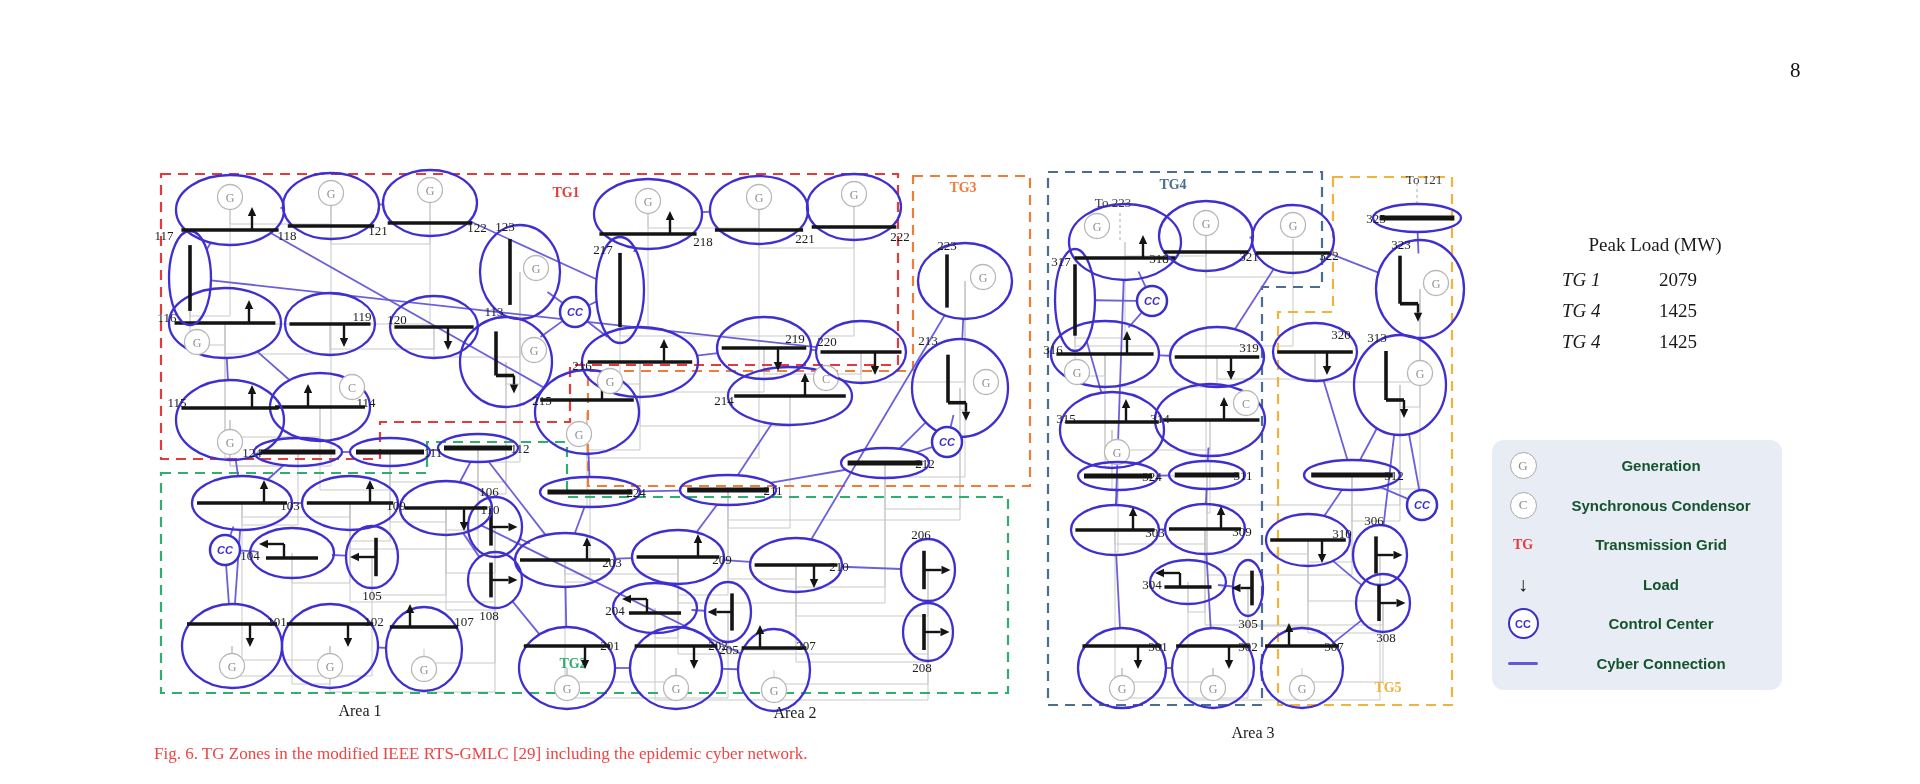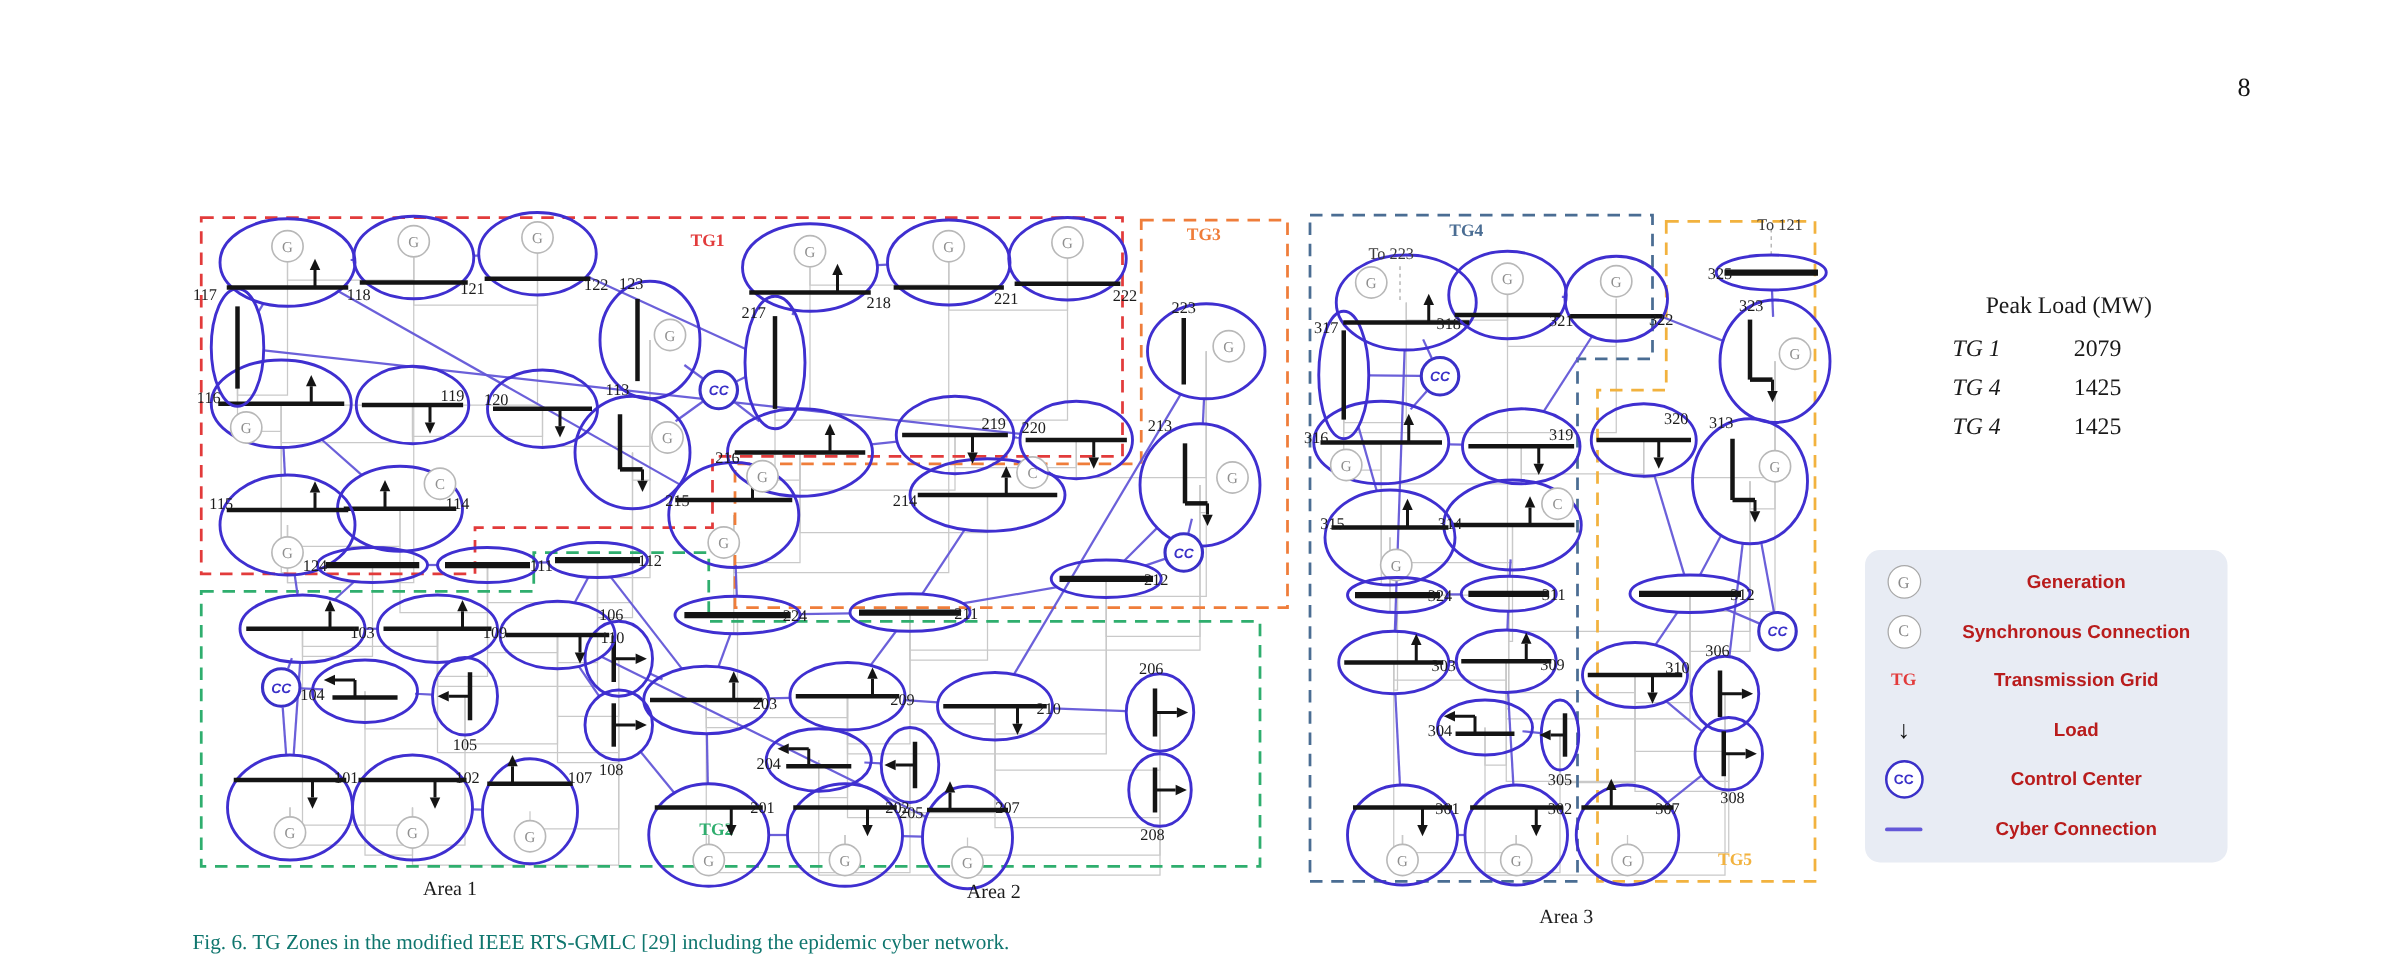--- a/index.html
+++ b/index.html
@@ -1,32 +1,32 @@
 <!DOCTYPE html>
 <html><head>
 <meta charset="utf-8">
 <style>
   html,body{margin:0;padding:0;background:#ffffff;}
   .page{position:relative;width:1920px;height:784px;background:#ffffff;overflow:hidden;
         font-family:"Liberation Serif",serif;color:#1a1a1a;}
   .page-number{position:absolute;left:1790px;top:58px;font:21px "Liberation Serif",serif;color:#111;}
-  .caption{position:absolute;left:154px;top:744px;font:17px "Liberation Serif",serif;color:#0f766e;text-align:center;}
+  .caption{position:absolute;left:154px;top:744px;font:17px "Liberation Serif",serif;color:#ef4444;text-align:center;}
   svg.fig{position:absolute;left:0;top:0;}
   
   .peak-table{position:absolute;left:1540px;top:186px;width:230px;}
   .pt-title{font:19px "Liberation Serif",serif;text-align:center;margin-bottom:8px;margin-top:48px;}
   .pt-row{display:flex;font:19px "Liberation Serif",serif;line-height:31px;padding:0 18px 0 22px;}
   .pt-row .lbl{width:70px;font-style:italic;}
   .pt-row .val{flex:1;text-align:center;padding-right:28px;}
   
   .legend{position:absolute;left:1492px;top:440px;width:290px;height:250px;
           background:#e8ecf4;border-radius:12px;padding:6px 0;box-sizing:border-box;}
   .lg-row{display:flex;align-items:center;height:39.5px;}
   .lg-ico{width:62px;display:flex;justify-content:center;align-items:center;}
-  .lg-lbl{flex:1;text-align:center;padding-right:14px;font:bold 15px "Liberation Sans",sans-serif;color:#b91c1c;}
+  .lg-lbl{flex:1;text-align:center;padding-right:14px;font:bold 15px "Liberation Sans",sans-serif;color:#14532d;}
   .lg-circ{display:inline-flex;width:25px;height:25px;border:1.5px solid #a8a8a8;border-radius:50%;
            align-items:center;justify-content:center;font:13px "Liberation Serif",serif;color:#8a8a8a;background:#fff;}
   .lg-tg{font:bold 14px "Liberation Serif",serif;color:#e23b3b;}
   .lg-arrow{font:bold 20px "Liberation Sans",sans-serif;color:#111;line-height:20px;}
   .lg-cc{display:inline-flex;width:27px;height:27px;border:2.5px solid #3a30c8;border-radius:50%;
          align-items:center;justify-content:center;font:bold 11px "Liberation Sans",sans-serif;color:#3a30c8;background:#fff;}
   .lg-line{display:inline-block;width:30px;height:3.5px;background:#6458d8;border-radius:2px;}
 </style>
 </head>
 <body>
@@ -842,21 +842,21 @@
         <div class="lg-row">
           <span class="lg-ico">
             <span class="lg-circ">G</span>
           </span>
           <span class="lg-lbl">Generation</span>
         </div>
         <div class="lg-row">
           <span class="lg-ico">
             <span class="lg-circ">C</span>
           </span>
-          <span class="lg-lbl">Synchronous Connection</span>
+          <span class="lg-lbl">Synchronous Condensor</span>
         </div>
         <div class="lg-row">
           <span class="lg-ico">
             <span class="lg-tg">TG</span>
           </span>
           <span class="lg-lbl">Transmission Grid</span>
         </div>
         <div class="lg-row">
           <span class="lg-ico">
             <span class="lg-arrow">↓</span>

